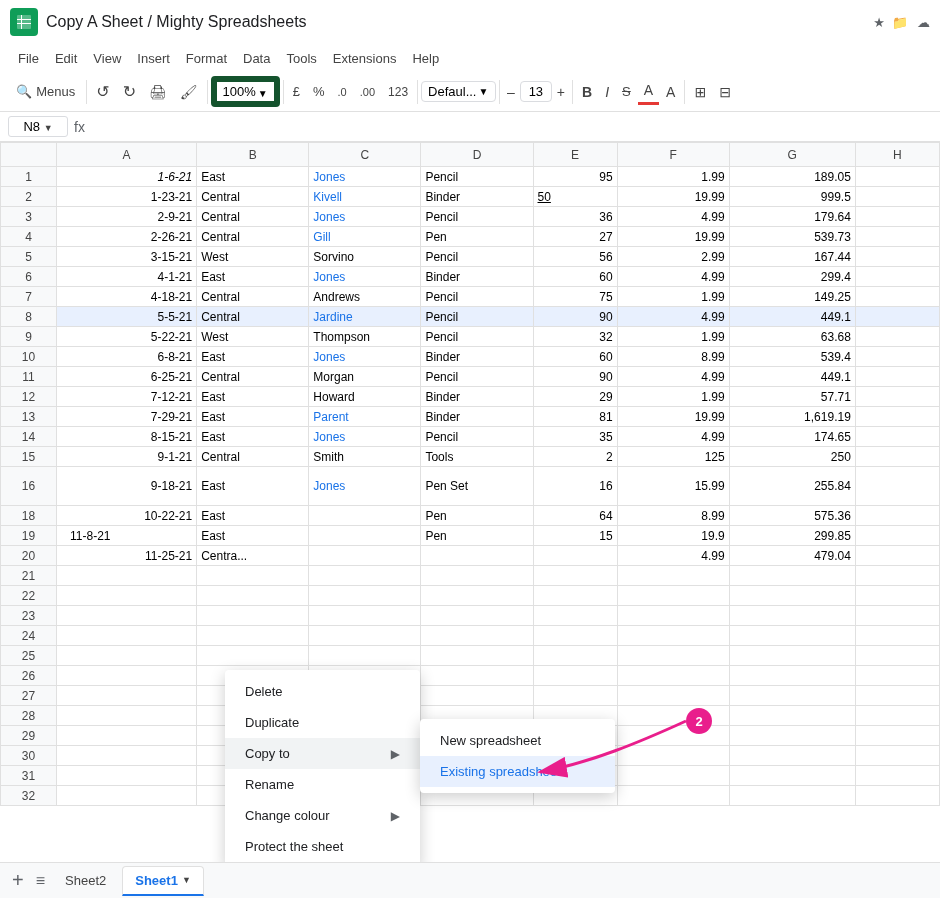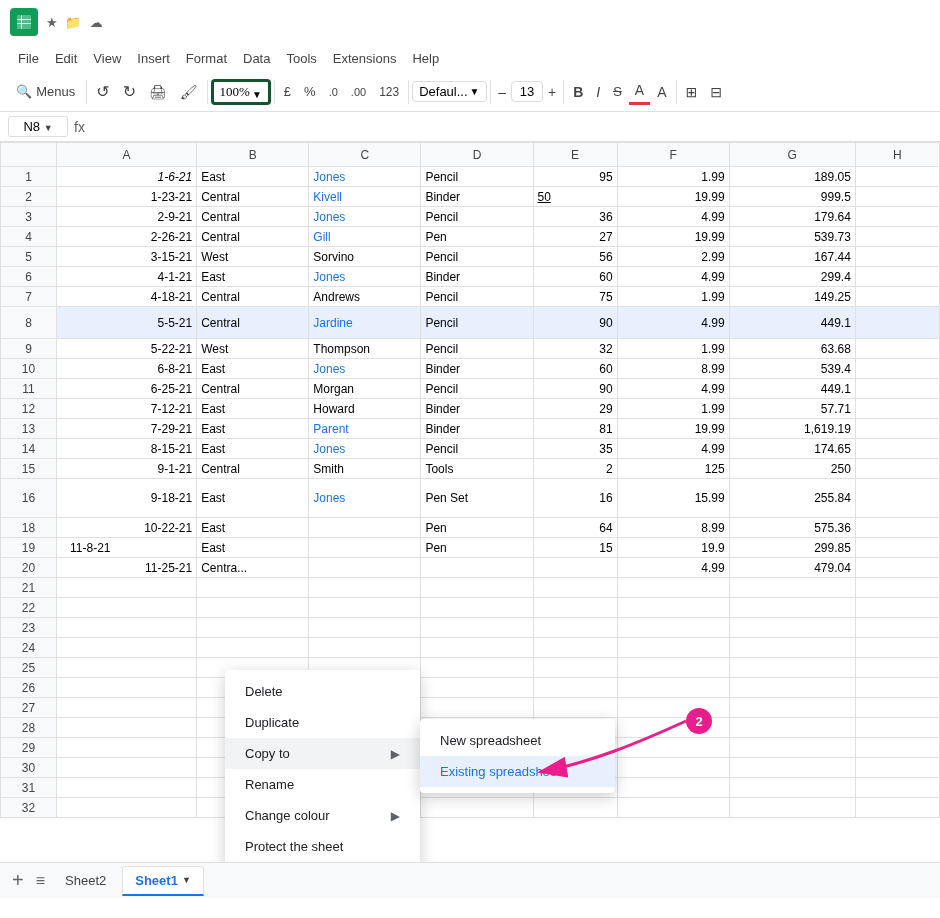--- a/index.html
+++ b/index.html
@@ -11,20 +11,21 @@
 
 <div style="display:flex;align-items:center;padding:6px 10px;height:44px;background:#fff;">
   <div style="width:28px;height:28px;background:#0f9d58;border-radius:4px;display:flex;align-items:center;justify-content:center;margin-right:8px;">
     <svg width="16" height="16" viewBox="0 0 16 16" fill="white">
       <rect x="1" y="1" width="14" height="14" rx="1" fill="white" opacity="0.3"></rect>
       <rect x="1" y="5" width="14" height="1" fill="white"></rect>
       <rect x="1" y="9" width="14" height="1" fill="white"></rect>
       <rect x="5" y="1" width="1" height="14" fill="white"></rect>
     </svg>
   </div>
+  <span style="font-size:16px;color:#202124;flex:1;">Copy A Sheet / Mighty Spreadsheets</span>
   <span style="color:#5f6368;margin-right:8px;cursor:pointer;">★</span>
   <span style="color:#5f6368;margin-right:8px;cursor:pointer;">📁</span>
   <span style="color:#5f6368;cursor:pointer;">☁</span>
 </div>
 
 <div style="display:flex;align-items:center;padding:2px 10px;height:28px;background:#fff;">
   <span class="menu-item" style="color:#444;font-size:13px;padding:3px 8px;border-radius:4px;cursor:pointer;">File</span>
   <span class="menu-item" style="color:#444;font-size:13px;padding:3px 8px;border-radius:4px;cursor:pointer;">Edit</span>
   <span class="menu-item" style="color:#444;font-size:13px;padding:3px 8px;border-radius:4px;cursor:pointer;">View</span>
   <span class="menu-item" style="color:#444;font-size:13px;padding:3px 8px;border-radius:4px;cursor:pointer;">Insert</span>
@@ -39,21 +40,21 @@
   <div style="display:flex;align-items:center;gap:4px;padding:4px 8px;border-radius:4px;cursor:pointer;font-size:13px;color:#444;">
     <span>🔍</span>
     <span style="font-size:13px;">Menus</span>
   </div>
   <div style="width:1px;height:24px;background:#e0e0e0;margin:0 2px;"></div>
   <span style="padding:4px 6px;cursor:pointer;font-size:16px;color:#444;border-radius:3px;">↺</span>
   <span style="padding:4px 6px;cursor:pointer;font-size:16px;color:#444;border-radius:3px;">↻</span>
   <span style="padding:4px 6px;cursor:pointer;font-size:14px;color:#444;border-radius:3px;">🖨</span>
   <span style="padding:4px 6px;cursor:pointer;font-size:14px;color:#444;border-radius:3px;">🖌</span>
   <div style="width:1px;height:24px;background:#e0e0e0;margin:0 2px;"></div>
-  <div style="display:flex;align-items:flex-end;border:3px solid #14532d;border-radius:4px;padding:2px 6px;font-size:13px;cursor:pointer;font-family:Liberation Serif, serif;">
+  <div style="display:flex;align-items:flex-end;border:6px solid #14532d;border-radius:4px;padding:2px 6px;font-size:13px;cursor:pointer;">
     <span>100%</span>
     <span style="font-size:10px;margin-left:2px;">▼</span>
   </div>
   <div style="width:1px;height:24px;background:#e0e0e0;margin:0 2px;"></div>
   <span style="padding:4px 6px;cursor:pointer;font-size:13px;color:#444;">£</span>
   <span style="padding:4px 6px;cursor:pointer;font-size:13px;color:#444;">%</span>
   <span style="padding:4px 6px;cursor:pointer;font-size:11px;color:#444;">.0</span>
   <span style="padding:4px 6px;cursor:pointer;font-size:11px;color:#444;">.00</span>
   <span style="padding:4px 6px;cursor:pointer;font-size:12px;color:#444;">123</span>
   <div style="width:1px;height:24px;background:#e0e0e0;margin:0 2px;"></div>
@@ -177,21 +178,21 @@
             <td style="border: 1px solid rgb(224, 224, 224); font-size: 12px; padding: 0px 4px; background: rgb(255, 255, 255); height: 20px;">Central</td>
             <td style="border: 1px solid rgb(224, 224, 224); font-size: 12px; padding: 0px 4px; background: rgb(255, 255, 255); height: 20px;">Andrews</td>
             <td style="border: 1px solid rgb(224, 224, 224); font-size: 12px; padding: 0px 4px; background: rgb(255, 255, 255); height: 20px;">Pencil</td>
             <td style="border: 1px solid rgb(224, 224, 224); font-size: 12px; padding: 0px 4px; background: rgb(255, 255, 255); height: 20px; text-align: right;">75</td>
             <td style="border: 1px solid rgb(224, 224, 224); font-size: 12px; padding: 0px 4px; background: rgb(255, 255, 255); height: 20px; text-align: right;">1.99</td>
             <td style="border: 1px solid rgb(224, 224, 224); font-size: 12px; padding: 0px 4px; background: rgb(255, 255, 255); height: 20px; text-align: right;">149.25</td>
             <td style="border: 1px solid rgb(224, 224, 224); font-size: 12px; padding: 0px 4px; background: rgb(255, 255, 255); height: 20px;"></td>
           </tr>
           <tr>
             <th style="background: rgb(248, 249, 250); border: 1px solid rgb(224, 224, 224); font-size: 12px; font-weight: normal; text-align: center; color: rgb(68, 68, 68); width: 40px; height: 20px;">8</th>
-            <td style="border: 1px solid rgb(224, 224, 224); font-size: 12px; padding: 0px 4px; background: rgb(232, 240, 254); height: 32px; text-align: right;">5-5-21</td>
+            <td style="border: 1px solid rgb(224, 224, 224); font-size: 12px; padding: 0px 4px; background: rgb(232, 240, 254); height: 20px; text-align: right;">5-5-21</td>
             <td style="border: 1px solid rgb(224, 224, 224); font-size: 12px; padding: 0px 4px; background: rgb(232, 240, 254); height: 20px;">Central</td>
             <td style="border: 1px solid rgb(224, 224, 224); font-size: 12px; padding: 0px 4px; background: rgb(232, 240, 254); height: 20px; color: rgb(26, 115, 232);">Jardine</td>
             <td style="border: 1px solid rgb(224, 224, 224); font-size: 12px; padding: 0px 4px; background: rgb(232, 240, 254); height: 20px;">Pencil</td>
             <td style="border: 1px solid rgb(224, 224, 224); font-size: 12px; padding: 0px 4px; background: rgb(232, 240, 254); height: 20px; text-align: right;">90</td>
             <td style="border: 1px solid rgb(224, 224, 224); font-size: 12px; padding: 0px 4px; background: rgb(232, 240, 254); height: 20px; text-align: right;">4.99</td>
             <td style="border: 1px solid rgb(224, 224, 224); font-size: 12px; padding: 0px 4px; background: rgb(232, 240, 254); height: 20px; text-align: right;">449.1</td>
             <td style="border: 1px solid rgb(224, 224, 224); font-size: 12px; padding: 0px 4px; background: rgb(232, 240, 254); height: 20px;"></td>
           </tr>
           <tr>
             <th style="background: rgb(248, 249, 250); border: 1px solid rgb(224, 224, 224); font-size: 12px; font-weight: normal; text-align: center; color: rgb(68, 68, 68); width: 40px; height: 20px;">9</th>

